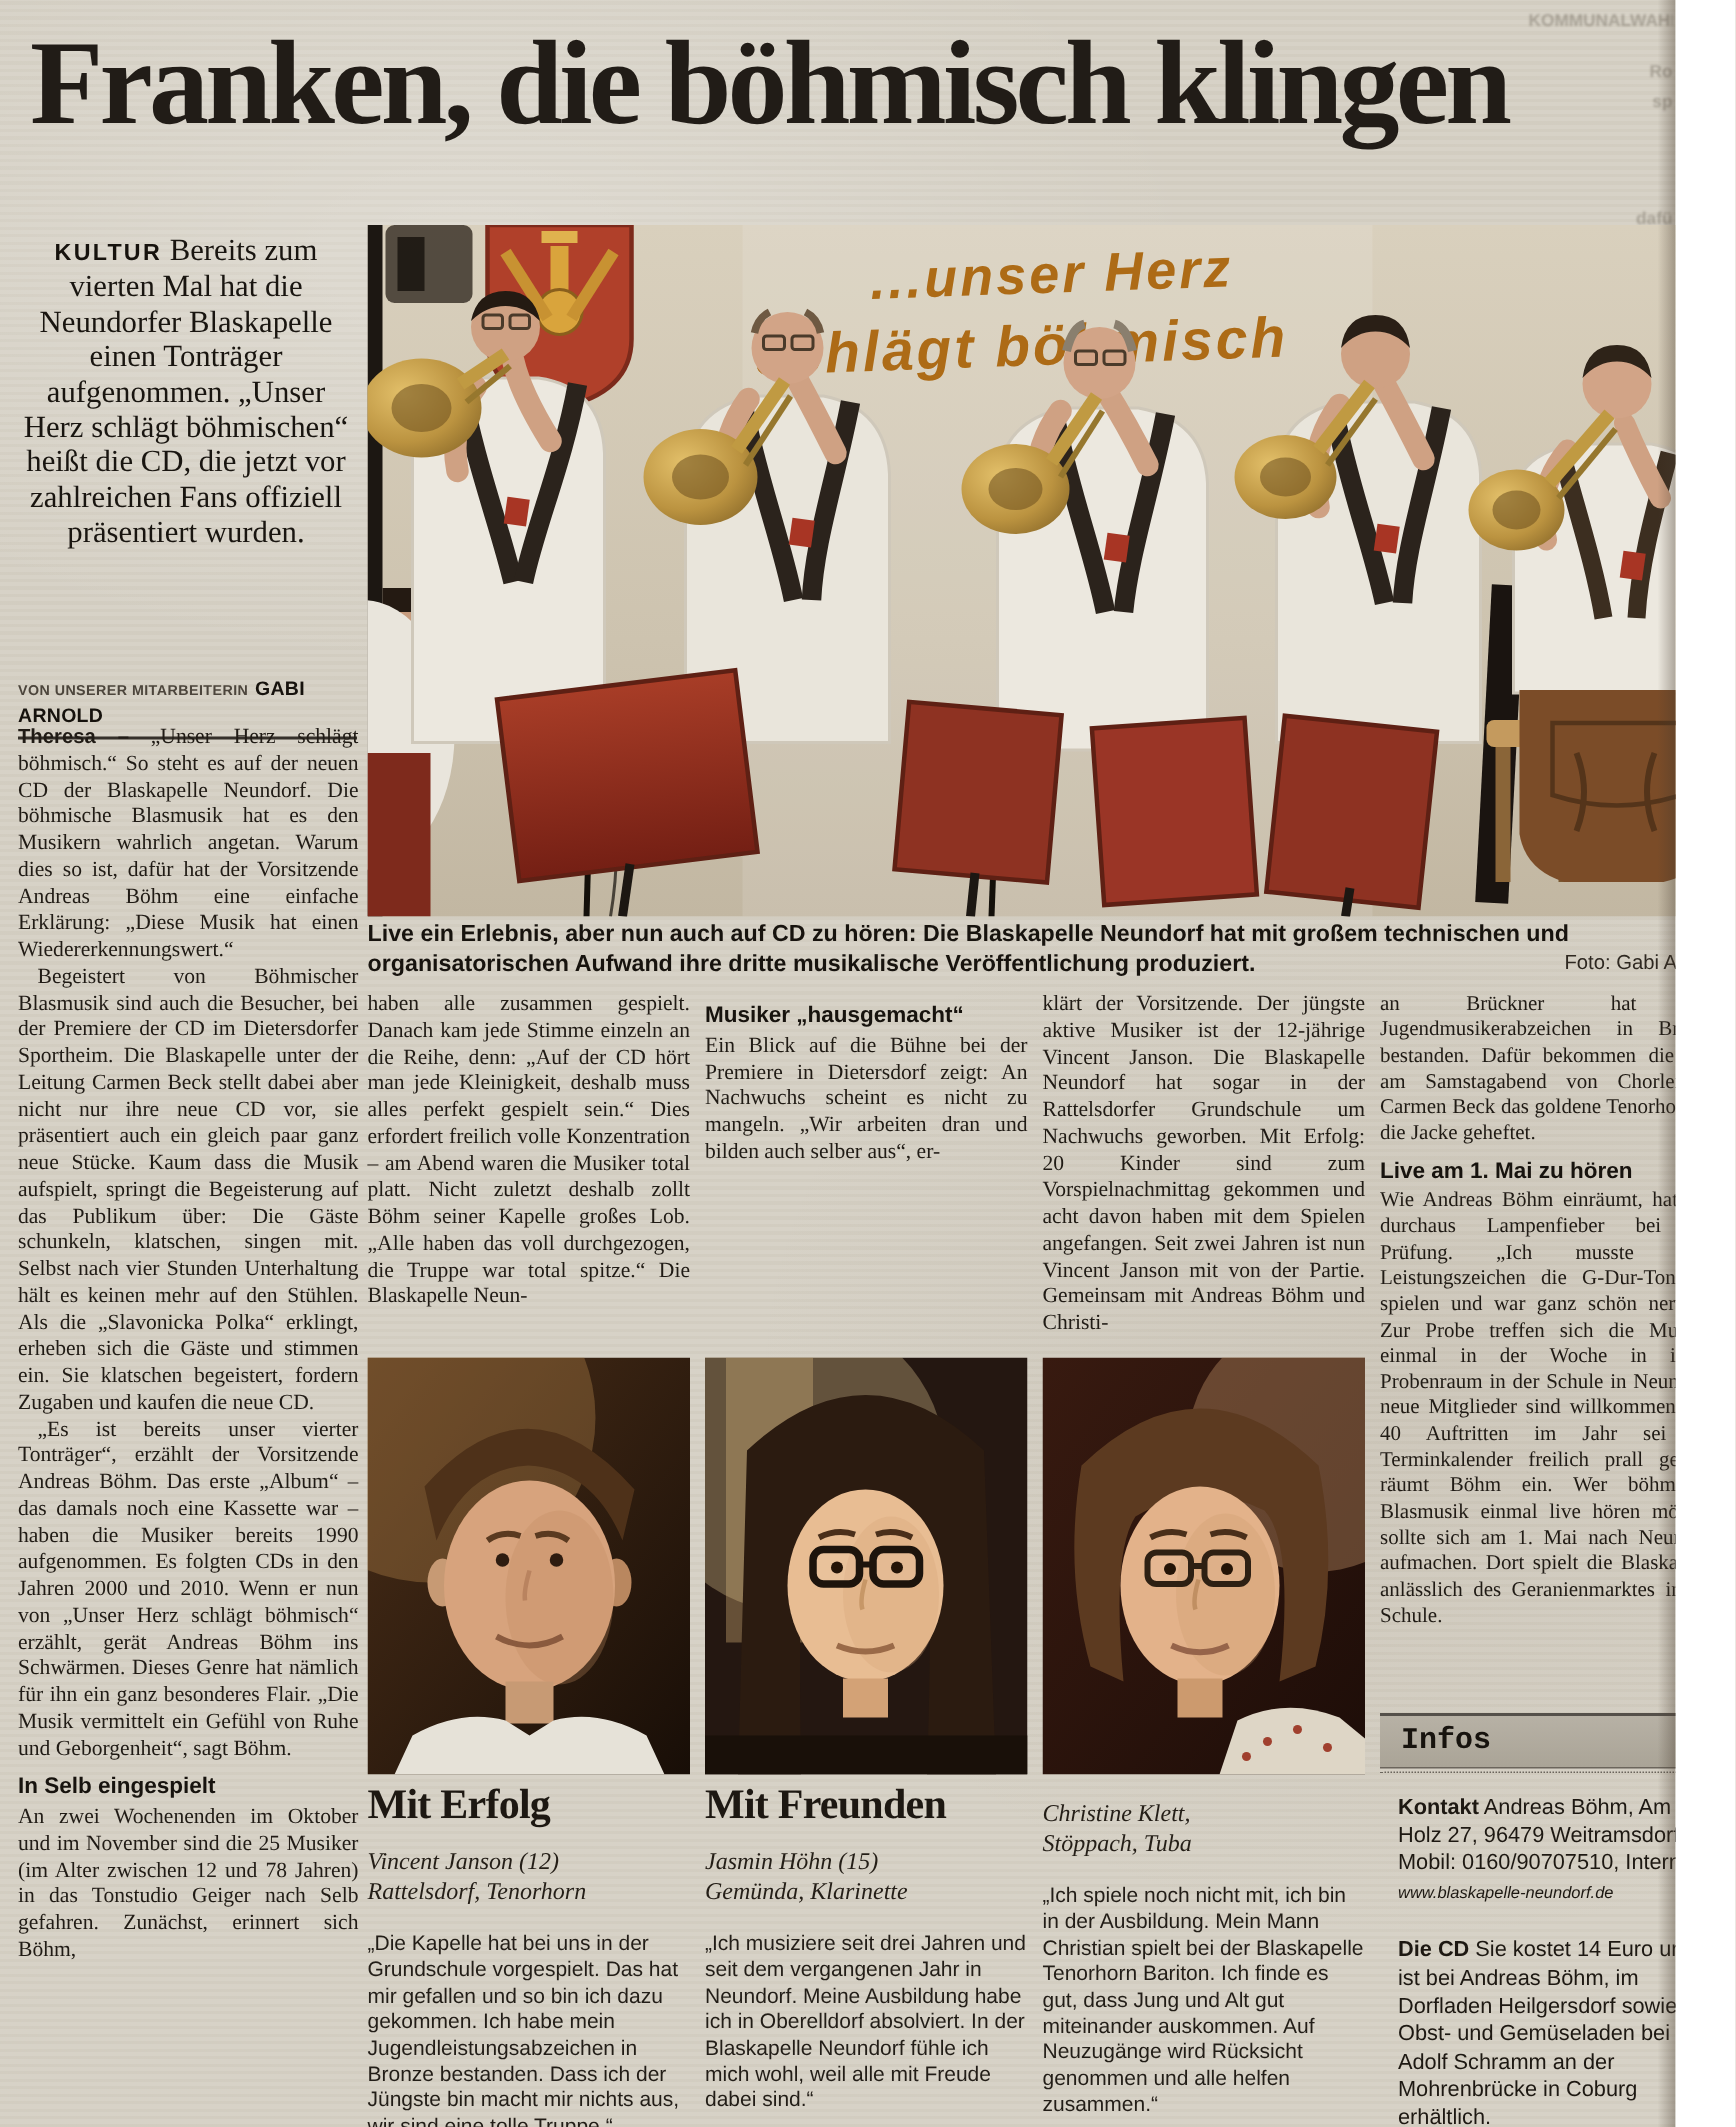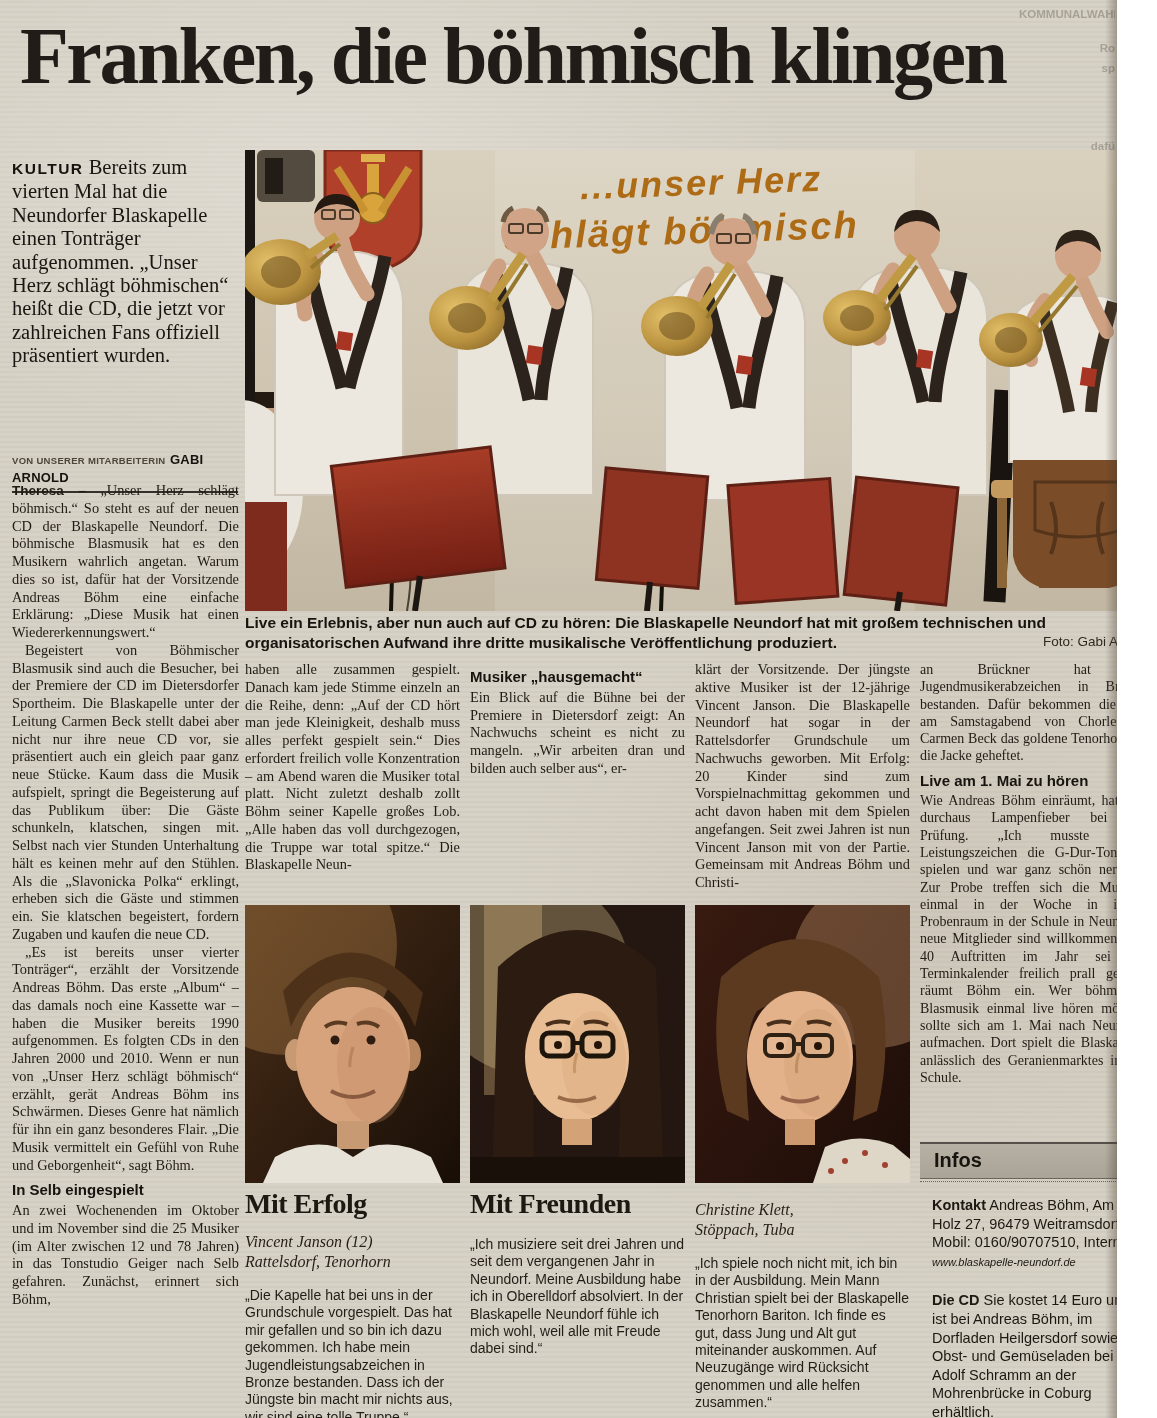--- a/index.html
+++ b/index.html
@@ -11,21 +11,21 @@
       repeating-linear-gradient(0deg, rgba(110,95,75,.035) 0 2px, rgba(255,255,255,.03) 2px 5px),
       #d6d1c5;
     font-family:"Liberation Serif", serif;color:#221d17;
   }
   .abs{position:absolute;}
   .headline{
     font-family:"Liberation Serif", serif;font-weight:700;font-size:80px;line-height:1.02;
     letter-spacing:-2.5px;color:#211c17;white-space:nowrap;
   }
   .lead{
-    font-size:20.5px;line-height:23.4px;color:#191510;
+    font-size:20.5px;line-height:23.4px;color:#191510;text-align:center;
   }
   .kicker{font-family:"Liberation Sans", sans-serif;font-weight:700;font-size:15.5px;letter-spacing:1.5px;color:#16120d;}
   .byline{
     font-family:"Liberation Sans", sans-serif;border-bottom:2px solid #35302a;padding-bottom:5px;
   }
   .byline .pre{font-size:9.5px;font-weight:700;letter-spacing:.3px;color:#4c453c;}
   .byline .auth{font-size:13px;font-weight:700;color:#16120d;letter-spacing:.2px;}
   .body-col{font-size:14.4px;line-height:17.75px;text-align:justify;color:#201b15;}
   .body-col p{margin:0;}
   .body-col p.ind{text-indent:13px;}
@@ -40,21 +40,21 @@
   }
   .credit{
     position:absolute;right:0;top:21px;font-weight:400;font-size:13.5px;color:#2e2821;
     font-family:"Liberation Sans", sans-serif;background:transparent;
   }
   .prof-head{font-family:"Liberation Serif", serif;font-weight:700;font-size:28px;letter-spacing:-.5px;color:#1d1812;}
   .prof-name{font-family:"Liberation Serif", serif;font-style:italic;font-weight:400;font-size:16px;line-height:19.5px;color:#241e17;margin-top:12px;}
   .prof-quote{font-family:"Liberation Sans", sans-serif;font-size:14px;line-height:17.4px;color:#221d17;margin-top:16px;text-align:left;}
   .infobox .bar{
     background:linear-gradient(#b7b1a5,#aaa497);border-top:2px solid #55504a;border-bottom:1px solid #6b655c;
-    font-family:Liberation Sans, sans-serif;font-weight:700;font-size:20px;color:#17130e;
+    font-family:Liberation Mono, monospace;font-weight:700;font-size:20px;color:#17130e;
     padding:5px 0 6px 14px;
   }
   .infobox .rule{border-bottom:1px dotted #6b655c;height:2px;}
   .infobox .txt{font-family:"Liberation Sans", sans-serif;font-size:14.5px;line-height:18.6px;color:#1d1812;margin-top:14px;padding-left:12px;padding-right:2px;}
   .infobox b{font-weight:700;}
   .infobox .url{font-family:Liberation Sans, sans-serif;font-style:italic;font-size:11px;}
   .edge-frag{
     font-family:"Liberation Sans", sans-serif;font-weight:700;color:#5f584c;opacity:.38;
     filter:blur(.6px);font-size:11.5px;line-height:20px;text-align:right;overflow:hidden;white-space:nowrap;
   }
@@ -354,20 +354,24 @@
   <div class="abs" style="left:245px;top:1188px;width:215px;">
     <div class="prof-head">Mit Erfolg</div>
     <div class="prof-name">
       <div>Vincent Janson (12)</div>
       <div>Rattelsdorf, Tenorhorn</div>
     </div>
     <div class="prof-quote">„Die Kapelle hat bei uns in der Grundschule vorgespielt. Das hat mir gefallen und so bin ich dazu gekommen. Ich habe mein Jugendleistungsabzeichen in Bronze bestanden. Dass ich der Jüngste bin macht mir nichts aus, wir sind eine tolle Truppe.“</div>
   </div>
   <div class="abs" style="left:470px;top:1188px;width:215px;">
     <div class="prof-head">Mit Freunden</div>
+    <div class="prof-name">
+      <div>Jasmin Höhn (15)</div>
+      <div>Gemünda, Klarinette</div>
+    </div>
     <div class="prof-quote">„Ich musiziere seit drei Jahren und seit dem vergangenen Jahr in Neundorf. Meine Ausbildung habe ich in Oberelldorf absolviert. In der Blaskapelle Neundorf fühle ich mich wohl, weil alle mit Freude dabei sind.“</div>
   </div>
   <div class="abs" style="left:695px;top:1188px;width:215px;">
     <div class="prof-name">
       <div>Christine Klett,</div>
       <div>Stöppach, Tuba</div>
     </div>
     <div class="prof-quote">„Ich spiele noch nicht mit, ich bin in der Ausbildung. Mein Mann Christian spielt bei der Blaskapelle Tenorhorn Bariton. Ich finde es gut, dass Jung und Alt gut miteinander auskommen. Auf Neuzugänge wird Rücksicht genommen und alle helfen zusammen.“</div>
   </div>
 

